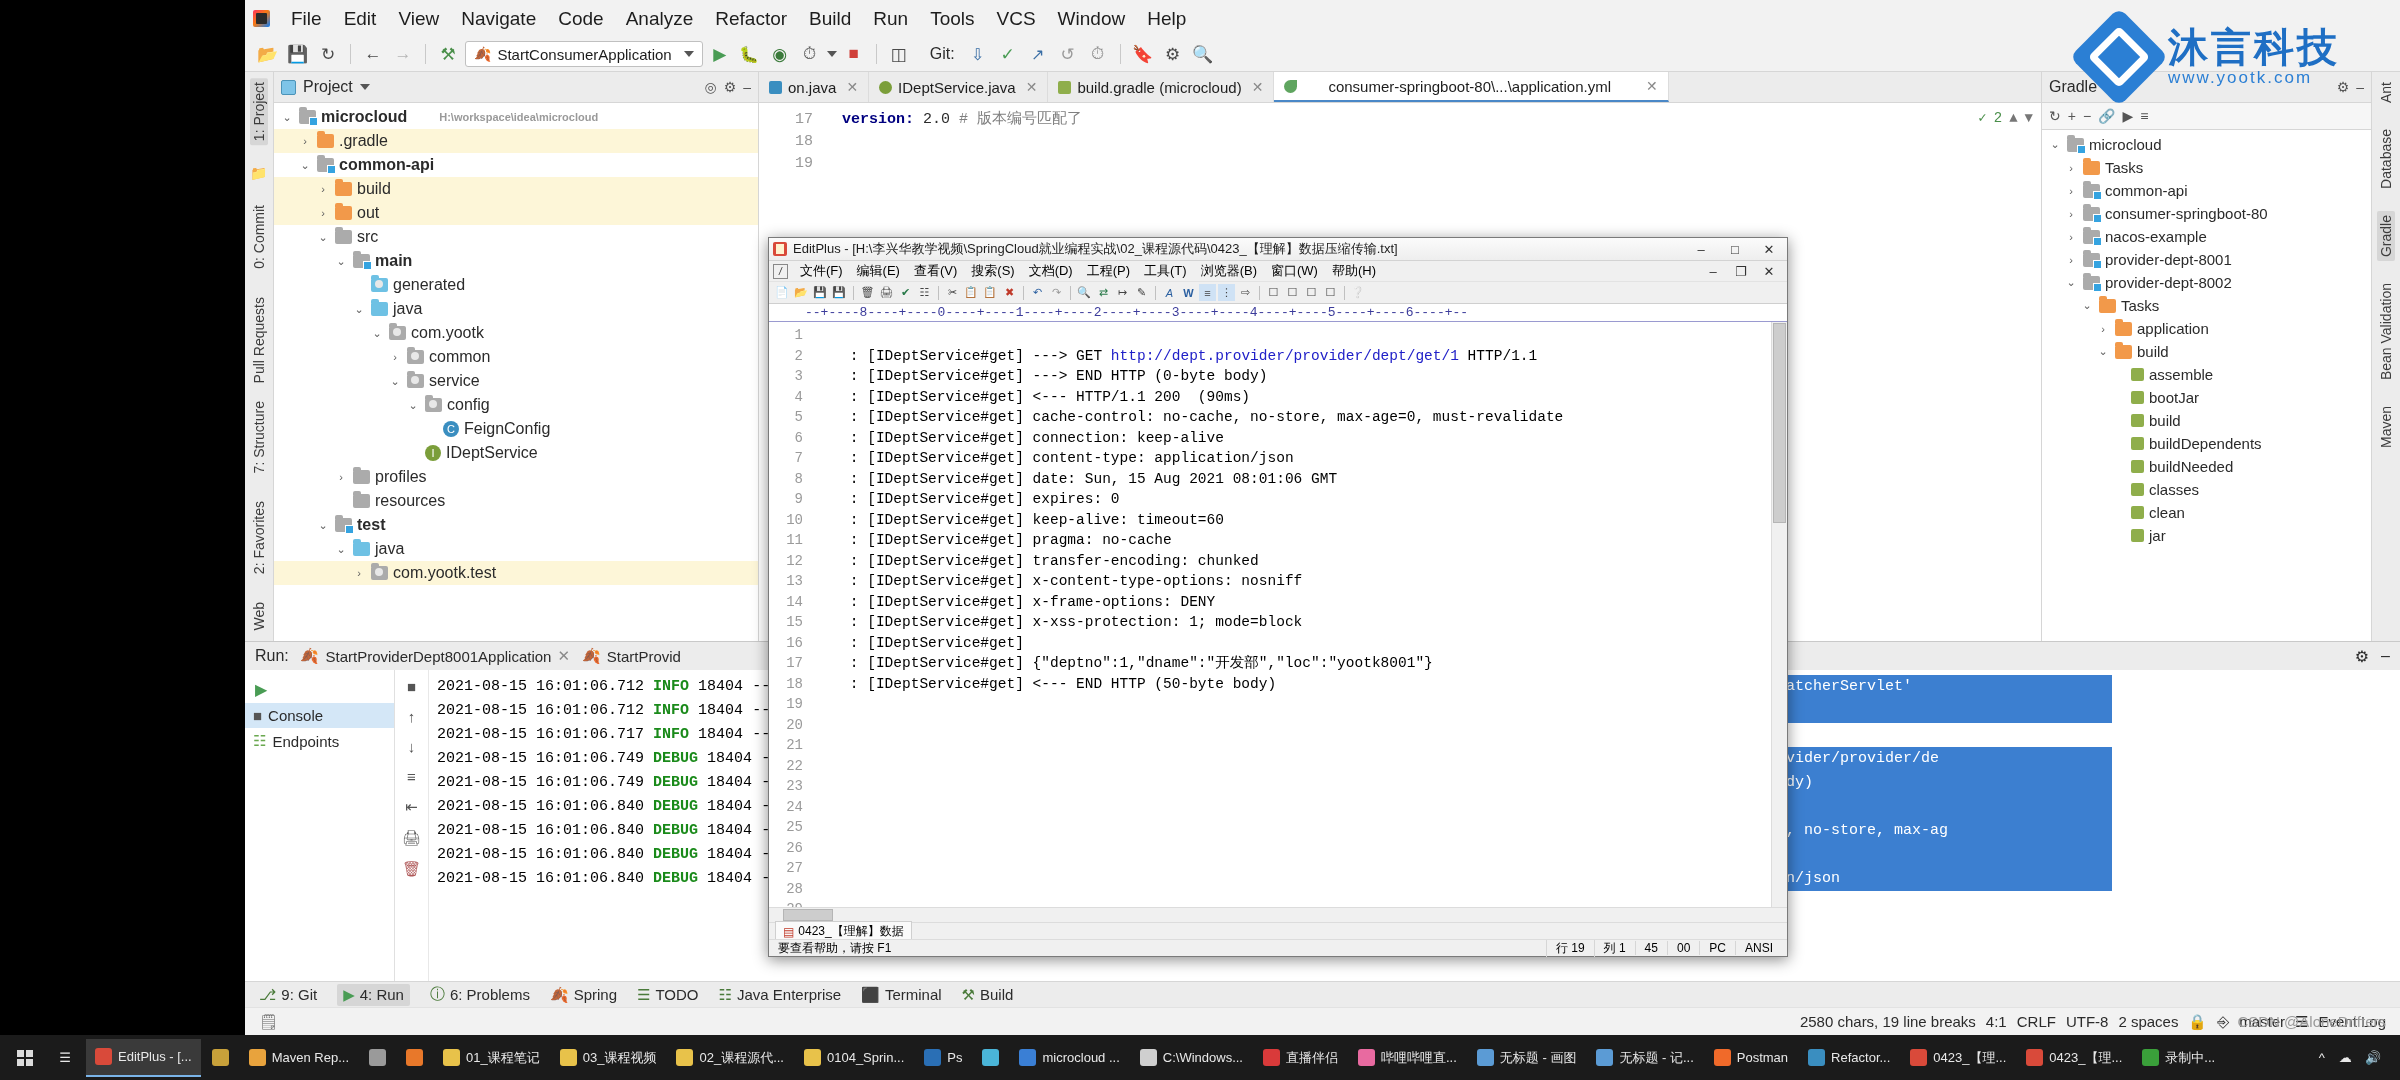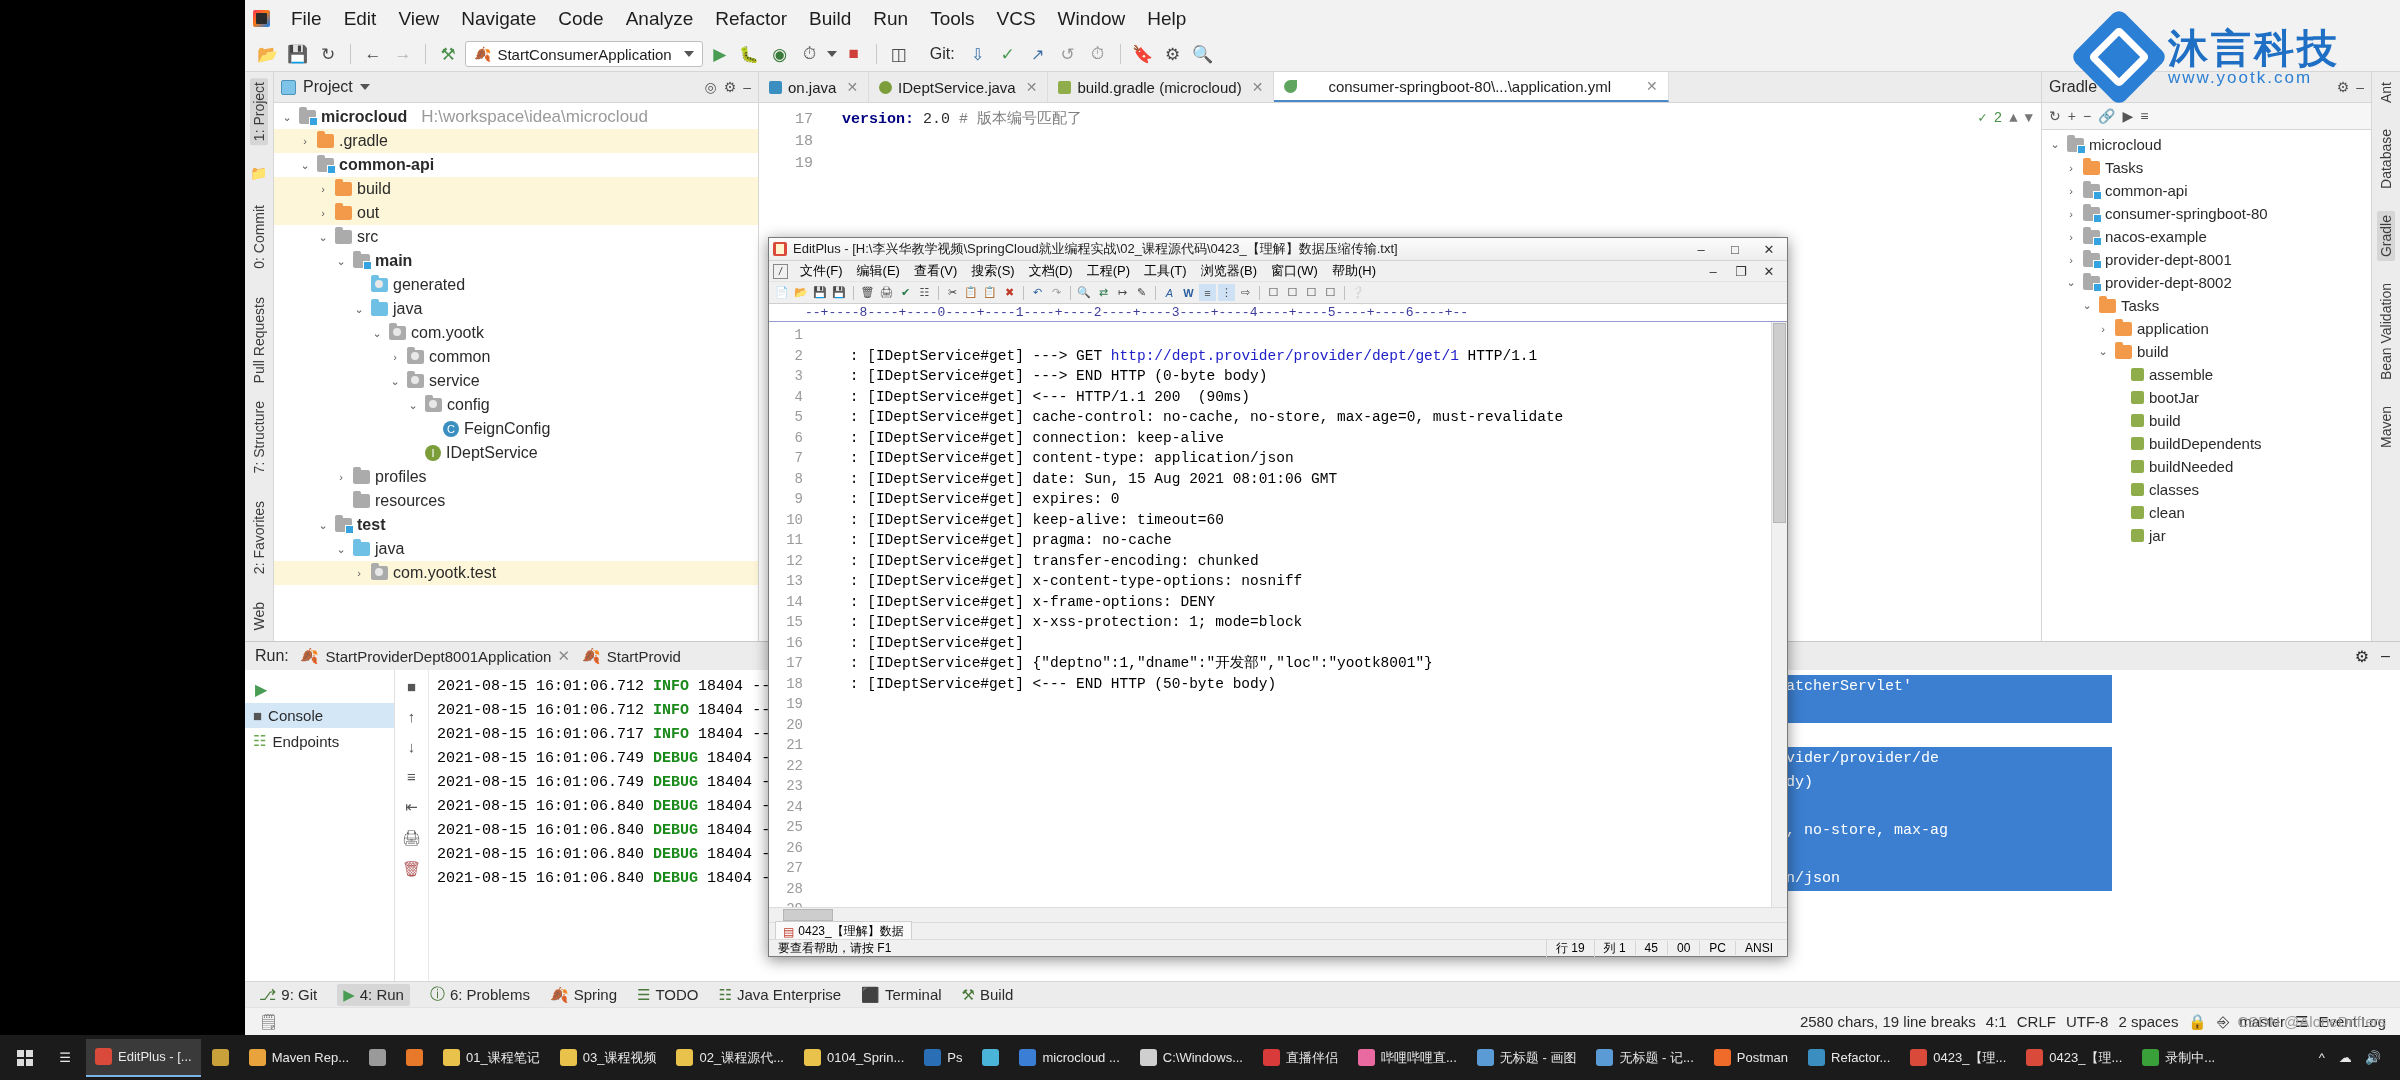--- a/index.html
+++ b/index.html
@@ -87,21 +87,21 @@
   .fld.orange{background:#f2994a;} .fld.orange:before{background:#f2994a;}
   .fld.blue{background:#6ec1e4;} .fld.blue:before{background:#6ec1e4;}
   .fld.mod:after{content:"";position:absolute;right:-2px;bottom:-2px;width:7px;height:7px;
          background:#35a3e0;border:1px solid #fff;}
   .fld.src:after{content:"";position:absolute;left:4px;top:2px;width:8px;height:8px;
          border-radius:50%;background:#e8e8e8;}
   .cls { width:16px;height:16px;border-radius:50%;background:#3a8ec0;color:#fff;
          font-size:11px;display:flex;align-items:center;justify-content:center;flex:none;}
   .cls.iface{ background:#7b9e3a; }
   .tlabel.bold { font-weight:bold; }
-  .tpath { color:#9a9a9a; margin-left:9px; font-size:17px;}
+  .tpath { color:#9a9a9a; margin-left:27px; font-size:11px;font-weight:bold;}
 
   
   .editor-area { flex:1; display:flex; flex-direction:column; min-width:0; background:#fff;}
   .tabbar { height:31px; background:#ececec; display:flex; align-items:stretch;
             border-bottom:1px solid #d6d6d6; }
   .etab { display:flex; align-items:center; gap:6px; padding:0 10px; font-size:15px;
           white-space:nowrap; border-right:1px solid #dcdcdc; color:#1d1d1d;}
   .etab.active { background:#fff; border-bottom:2px solid #4a88c7;gap:31px; }
   .etab .x { color:#8a8a8a; font-size:14px; margin-left:4px;}
   .tdot { width:13px;height:13px;border-radius:2px;flex:none;}
@@ -228,21 +228,21 @@
   .tb-right{ margin-left:auto; display:flex; align-items:center; gap:14px; padding-right:12px;}
 
   
   #wm { position:absolute; right:60px; top:22px; display:flex; align-items:center; gap:14px;}
   #wm .dia { width:70px;height:70px;background:#2b7fd4;transform:rotate(45deg);
              border-radius:9px; position:relative;}
   #wm .dia:after{content:"";position:absolute;left:13px;top:13px;width:44px;height:44px;
              background:#2b7fd4; border:7px solid #fff; border-radius:5px;
              box-sizing:border-box;}
   #wm .txt{ line-height:1.05;}
-  #wm .t1{ font-size:40px;font-weight:bold;color:#1f6fc4;letter-spacing:3px;}
+  #wm .t1{ font-size:40px;font-weight:bold;color:#1f6fc4;letter-spacing:3px;font-family:Liberation Serif, serif;}
   #wm .t2{ font-size:17px;color:#2b7fd4;letter-spacing:2px;}
 
   #csdn { position:absolute; right:14px; bottom:50px; color:#9a9a9a; font-size:15px;}
 </style>
 </head>
 <body>
 
 <div id="desktop">
 
   <div id="idea">

